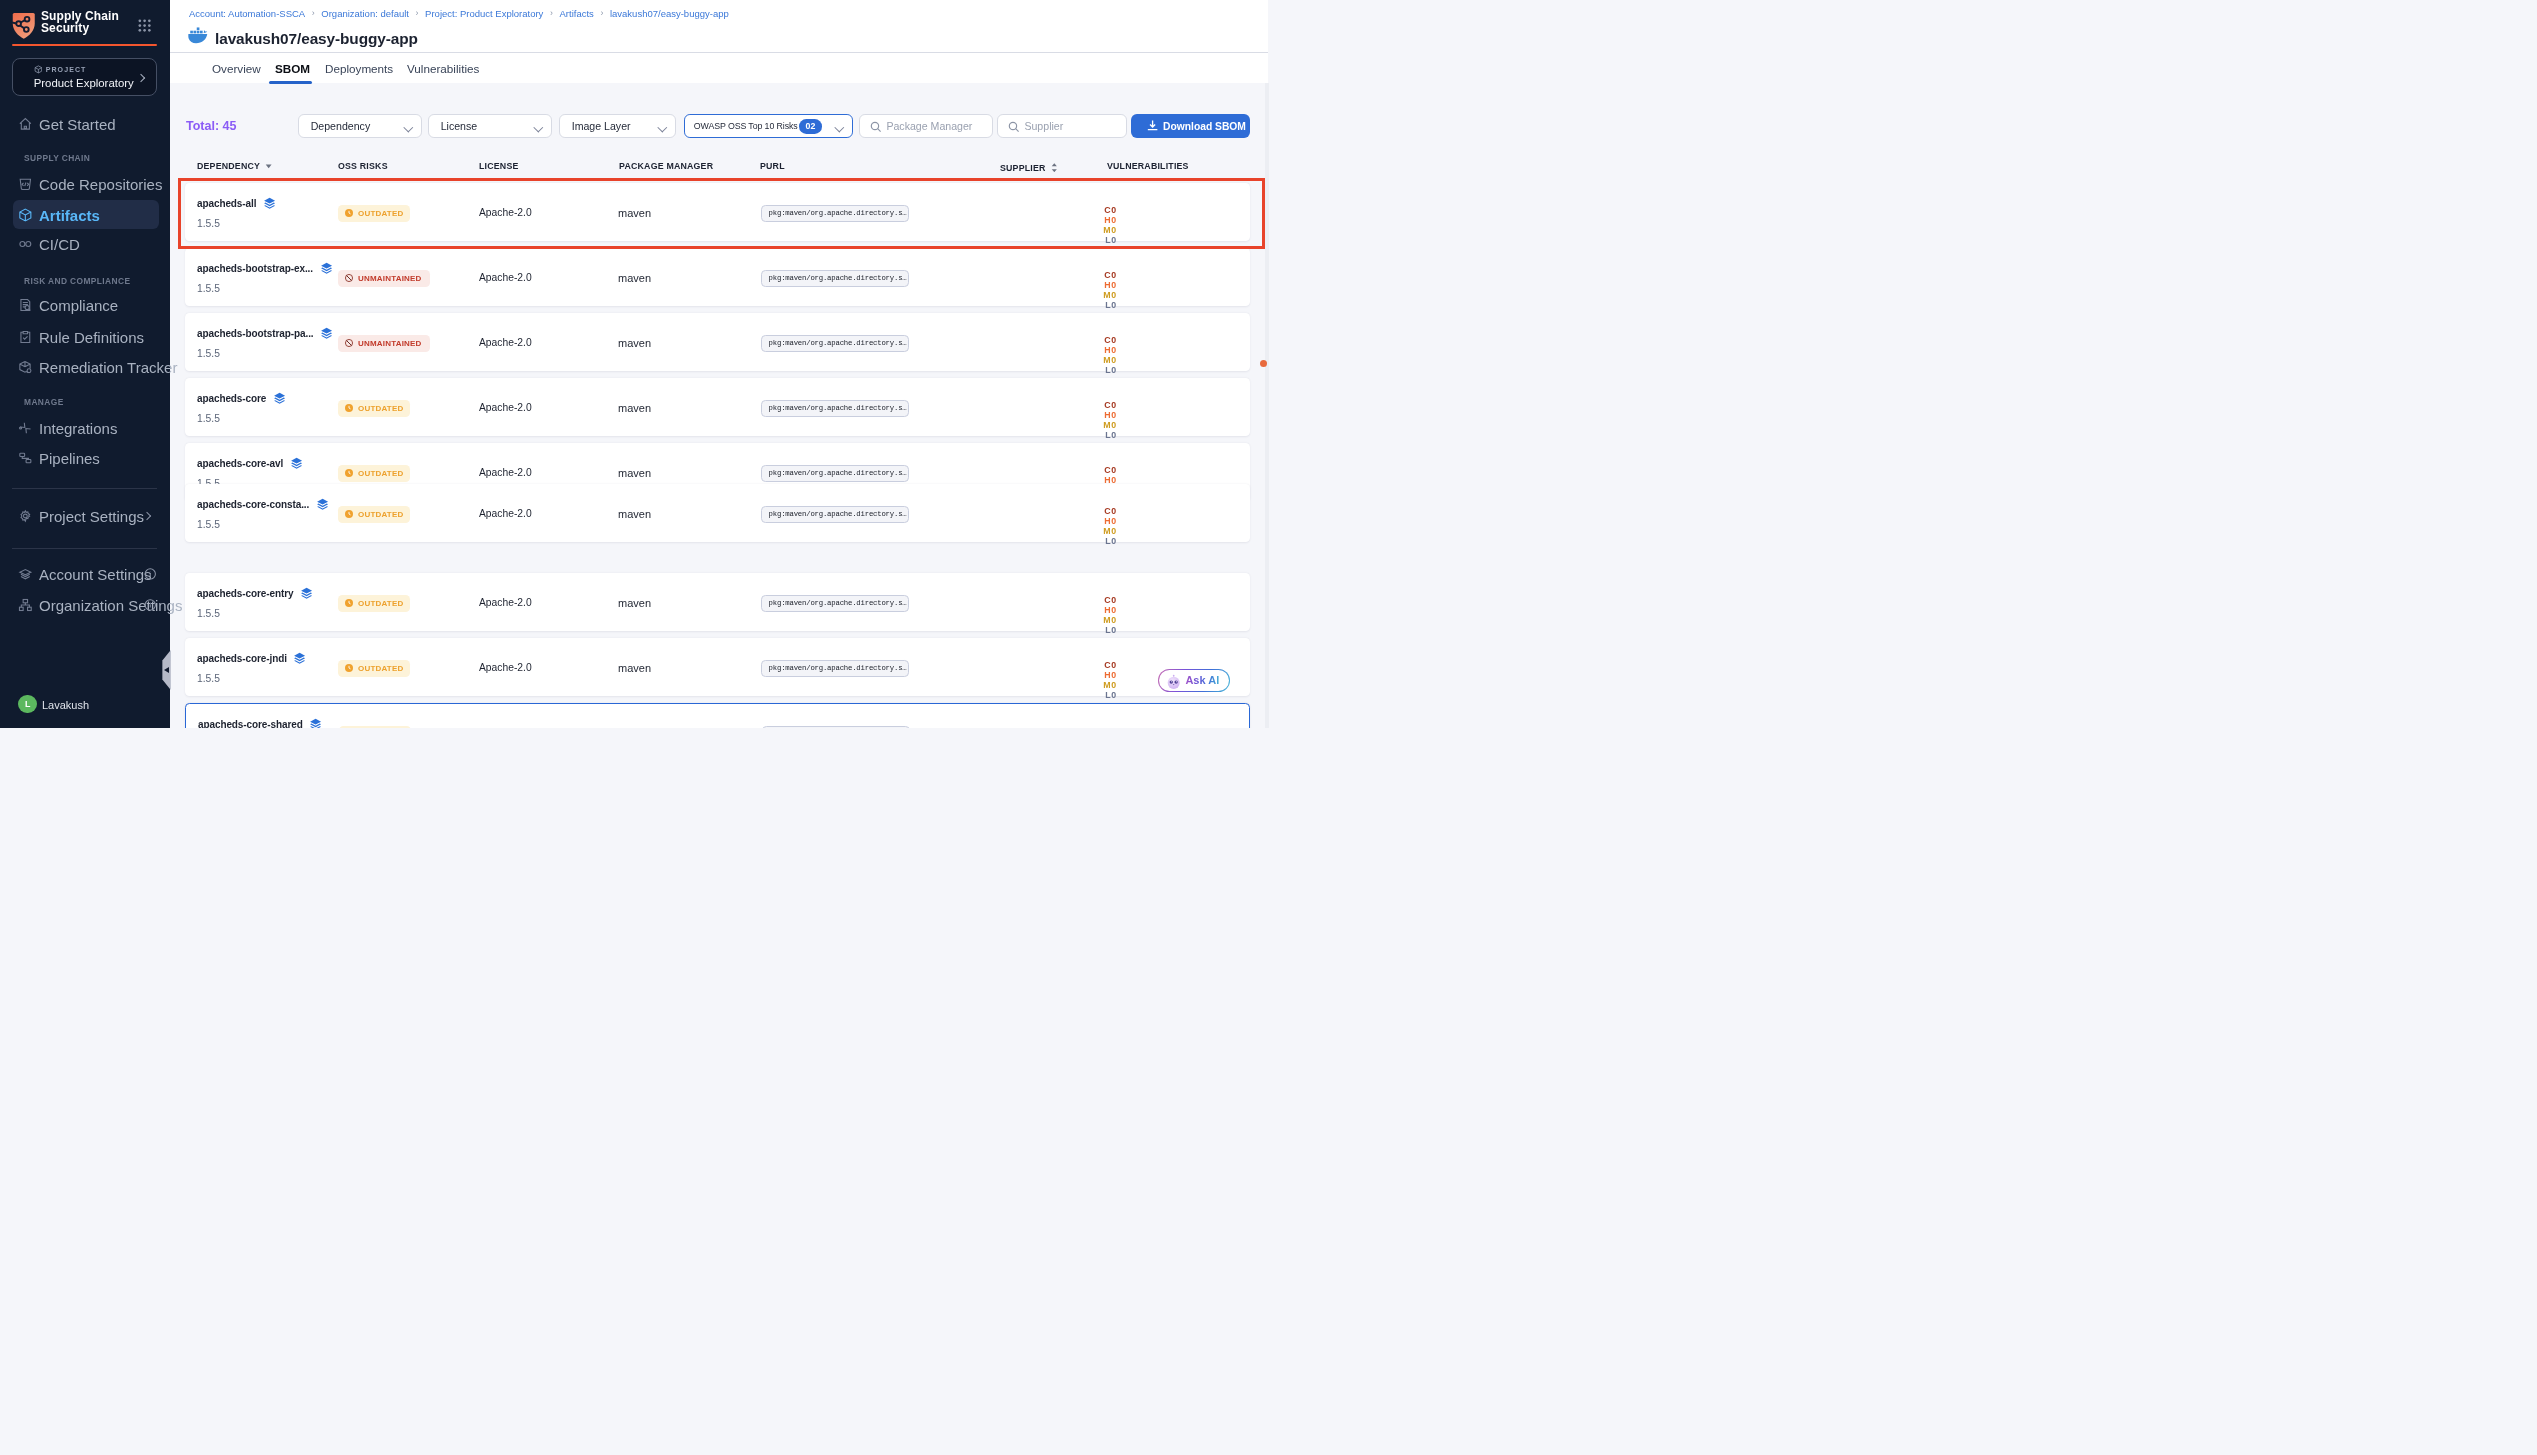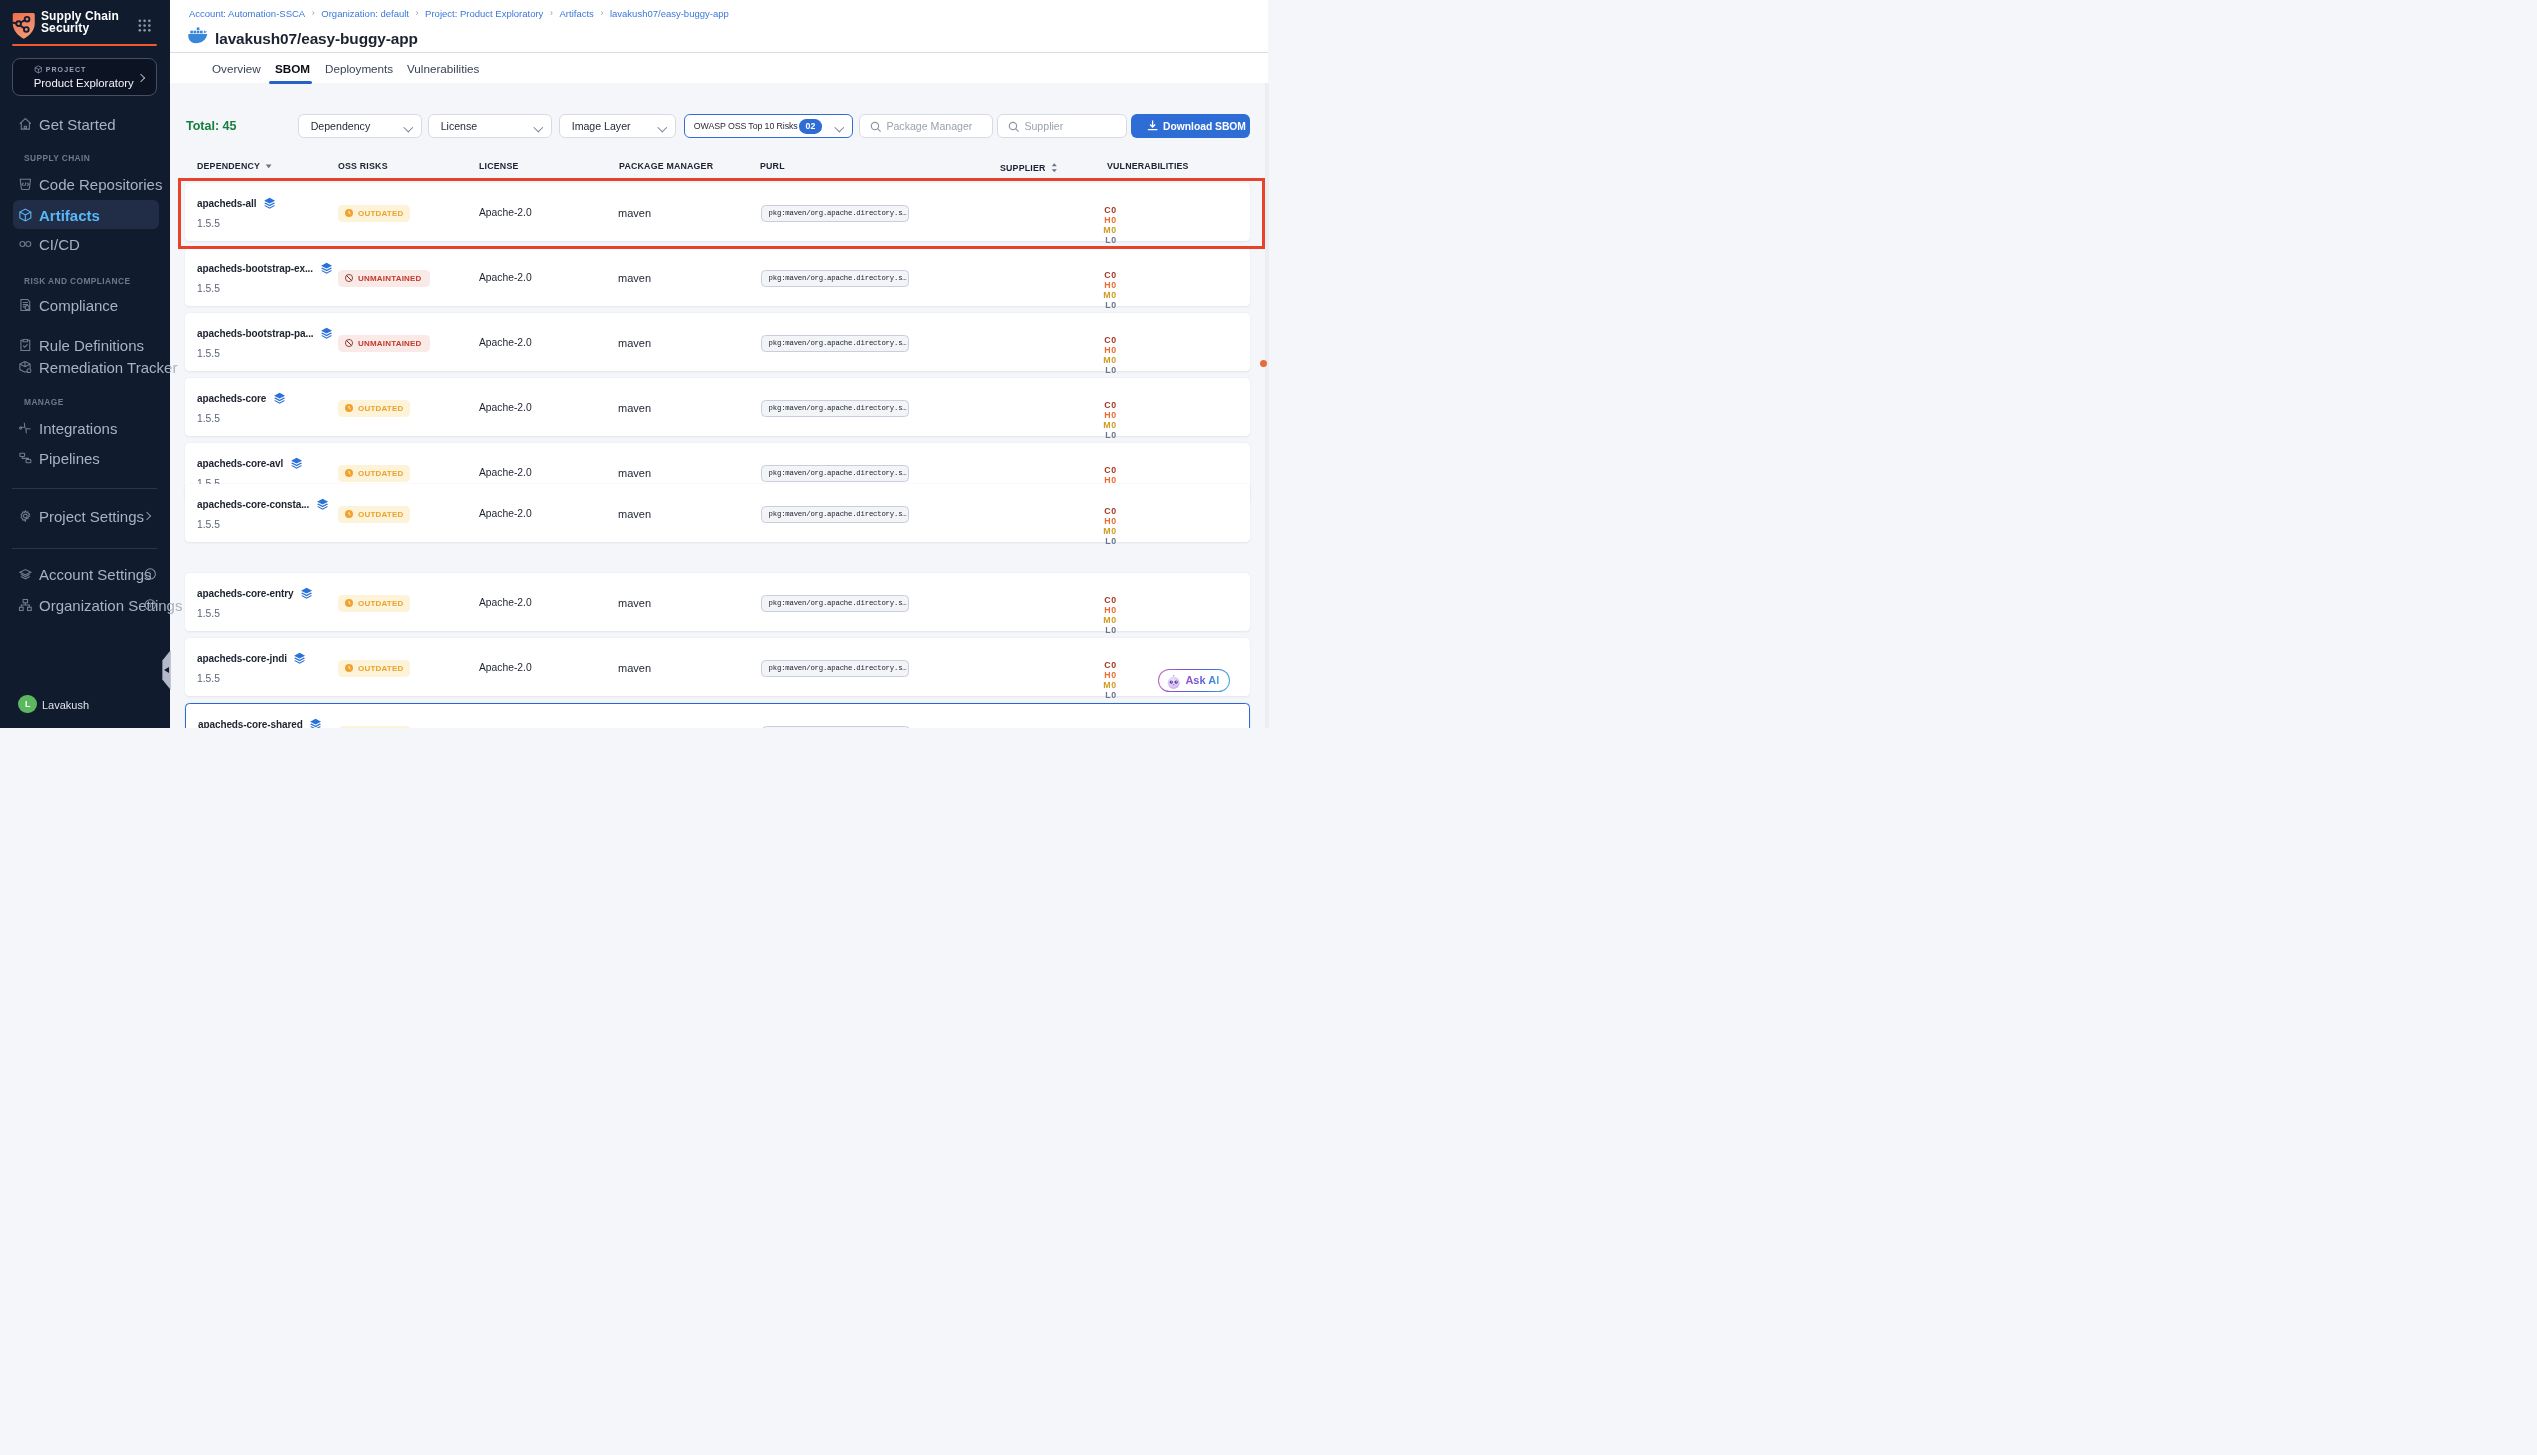--- a/index.html
+++ b/index.html
@@ -32,21 +32,21 @@
 #main-head { position:absolute; left:170px; top:0; width:1098px; height:83px; background:#fff; }
 #head-div { position:absolute; left:170px; top:52px; width:1098px; height:0.7px; background:#d9dce5; }
 #crumbs { position:absolute; left:189px; top:8px; font-size:9.5px; color:#3b78d8; }
 #crumbs .sep { color:#8e99ad; font-size:8.8px; padding:0 6.6px; position:relative; top:-0.7px; }
 #title { position:absolute; left:215px; top:30px; font-size:15.4px; font-weight:bold; color:#1c2230; letter-spacing:-0.1px; }
 .tab { position:absolute; top:68px; font-size:11.7px; color:#394458; transform:translateY(-50%); }
 #tab-underline { position:absolute; left:269px; top:81px; width:43px; height:2.6px; background:#2563c9; border-radius:1.5px; }
 #right-strip { position:absolute; left:1265px; top:83px; width:3.7px; height:645px; background:#eceef3; }
 
 
-#total { position:absolute; left:186px; top:119px; font-size:12.5px; font-weight:bold; color:#15803d; }
+#total { position:absolute; left:186px; top:119px; font-size:12.5px; font-weight:bold; color:#8b5cf6; }
 .fbox { position:absolute; top:114px; height:23.5px; background:#fff; border:0.7px solid #d8dbe4; border-radius:5.9px; font-size:10.6px; color:#1f2534; }
 .fbox .txt { position:absolute; left:11.7px; top:50%; transform:translateY(-50%); white-space:nowrap; }
 .fchev { position:absolute; right:9.5px; top:8.8px; width:6.6px; height:6.6px; border-right:1.3px solid #7a8097; border-bottom:1.3px solid #7a8097; transform:rotate(45deg); }
 .sbox { position:absolute; top:114px; height:23.5px; background:#fff; border:0.7px solid #d8dbe4; border-radius:5.9px; }
 .sbox .ph { position:absolute; left:26.4px; top:50%; transform:translateY(-50%); font-size:10.6px; color:#9aa1b0; }
 #dl-btn { position:absolute; left:1131px; top:114px; width:119px; height:23.5px; background:#2e6cd6; border-radius:5.9px; color:#fff; font-size:10.6px; font-weight:bold; }
 #dl-btn span { position:absolute; left:32px; top:50%; transform:translateY(-50%); white-space:nowrap; font-size:10.3px; }
 #owasp-badge { position:absolute; left:114px; top:4.4px; width:23px; height:14.7px; background:#2e6cd6; border-radius:7.3px; color:#fff; font-size:8.8px; font-weight:bold; text-align:center; line-height:14.7px; }
 
 
@@ -148,21 +148,21 @@
   </div>
   <div class="sb-sec" style="top:276px">RISK AND COMPLIANCE</div>
   <div class="sb-item" style="top:290px">
     <svg class="ico" viewBox="0 0 20 20" fill="none" stroke="#717b90" stroke-width="1.5">
         <path d="M4 2.5 H13 L16 5.5 V17.5 H4 Z M6.5 6.5 h7 M6.5 9.5 h7 M6.5 12.5 h3"></path>
         <circle cx="12.5" cy="13.5" r="2.8"></circle>
         <path d="M14.6 15.6 L16.5 17.5"></path>
       </svg>
     <div class="lbl">Compliance</div>
   </div>
-  <div class="sb-item" style="top:330px">
+  <div class="sb-item" style="top:322px">
     <svg class="ico" viewBox="0 0 20 20" fill="none" stroke="#717b90" stroke-width="1.5">
         <path d="M7 3.5 H4 V17.5 H16 V3.5 H13 M7 2.5 h6 v3 h-6 z"></path>
         <path d="M7 11 l2 2 4-4"></path>
       </svg>
     <div class="lbl">Rule Definitions</div>
   </div>
   <div class="sb-item" style="top:352px">
     <svg class="ico" viewBox="0 0 20 20" fill="none" stroke="#717b90" stroke-width="1.5">
         <path d="M9.5 2.5 L16.5 6 V12 M9.5 2.5 L2.5 6 V13.5 L9.5 17 L12 15.8 M9.5 2.5 V9.8 M2.5 6 L9.5 9.8 M16.5 6 L9.5 9.8"></path>
         <circle cx="15" cy="15" r="2.6"></circle>

